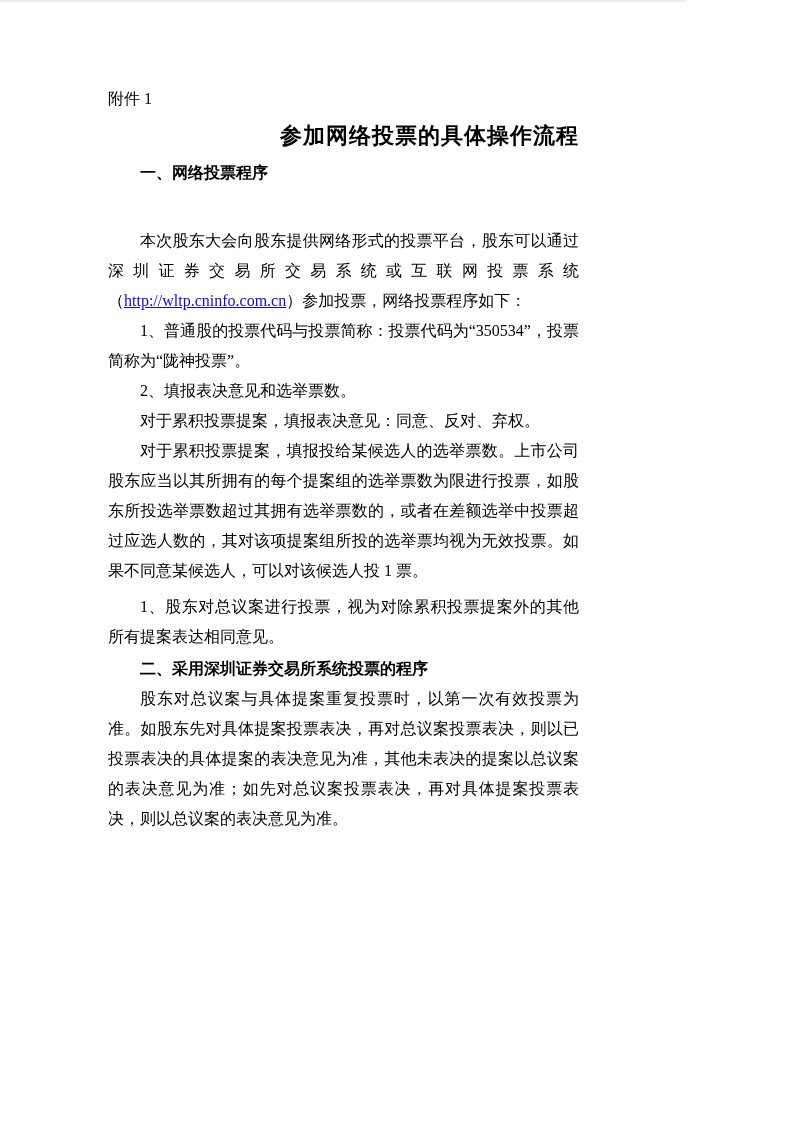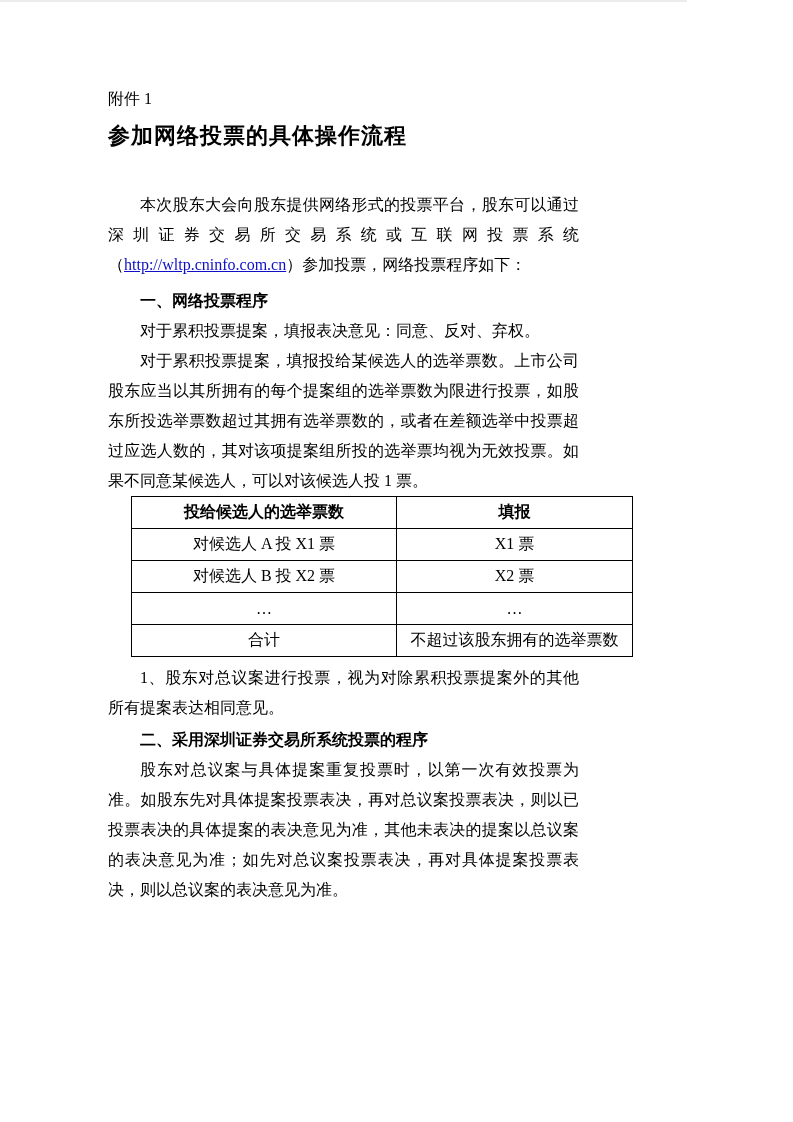--- a/index.html
+++ b/index.html
@@ -22,21 +22,21 @@
     padding: 86px 108px 0 108px;
   }
   .attachment {
     font-size: 16px;
     line-height: 22px;
   }
   .title {
     margin: 10px 0 0 0;
     font-size: 22px;
     font-weight: bold;
-    text-align: left;
+    text-align: right;
     line-height: 32px;
     letter-spacing: 1px;
   }
   p.para {
     margin: 0;
     font-size: 16px;
     line-height: 30px;
     text-align: justify;
     text-indent: 2em;
     word-break: break-word;
@@ -75,55 +75,33 @@
 </head>
 <body>
 
 <div class="page">
   <div class="content">
 
     <div class="attachment">附件 1</div>
 
     <h1 class="title">参加网络投票的具体操作流程</h1>
 
+    <p class="para heading-1">一、网络投票程序</p>
+
     <p class="para intro"><span>本次股东大会向股东提供网络形式的投票平台，股东可以通过深圳证券交易所交易系统或互联网投票系统（</span><a class="doc-link" href="#" style="color: rgb(15, 15, 200);">http://wltp.cninfo.com.cn</a><span>）参加投票，网络投票程序如下：</span></p>
 
-    <p class="para heading-1">一、网络投票程序</p>
+    <p class="para">1、普通股的投票代码与投票简称：投票代码为“350534”，投票简称为“陇神投票”。</p>
 
-
+    <p class="para">2、填报表决意见和选举票数。</p>
 
     <p class="para">对于累积投票提案，填报表决意见：同意、反对、弃权。</p>
 
     <p class="para">对于累积投票提案，填报投给某候选人的选举票数。上市公司股东应当以其所拥有的每个提案组的选举票数为限进行投票，如股东所投选举票数超过其拥有选举票数的，或者在差额选举中投票超过应选人数的，其对该项提案组所投的选举票均视为无效投票。如果不同意某候选人，可以对该候选人投 1 票。</p>
 
 
-    <table class="votes">
-      <tbody>
-        <tr>
-          <th class="col-left">投给候选人的选举票数</th>
-          <th>填报</th>
-        </tr>
-        <tr>
-          <td>对候选人 A 投 X1 票</td>
-          <td>X1 票</td>
-        </tr>
-        <tr>
-          <td>对候选人 B 投 X2 票</td>
-          <td>X2 票</td>
-        </tr>
-        <tr>
-          <td>…</td>
-          <td>…</td>
-        </tr>
-        <tr>
-          <td>合计</td>
-          <td>不超过该股东拥有的选举票数</td>
-        </tr>
-      </tbody>
-    </table>
 
     <p class="para after-table">1、股东对总议案进行投票，视为对除累积投票提案外的其他所有提案表达相同意见。</p>
 
     <p class="para heading-2">二、采用深圳证券交易所系统投票的程序</p>
 
     <p class="para">股东对总议案与具体提案重复投票时，以第一次有效投票为准。如股东先对具体提案投票表决，再对总议案投票表决，则以已投票表决的具体提案的表决意见为准，其他未表决的提案以总议案的表决意见为准；如先对总议案投票表决，再对具体提案投票表决，则以总议案的表决意见为准。</p>
 
 
   </div>
 </div>

